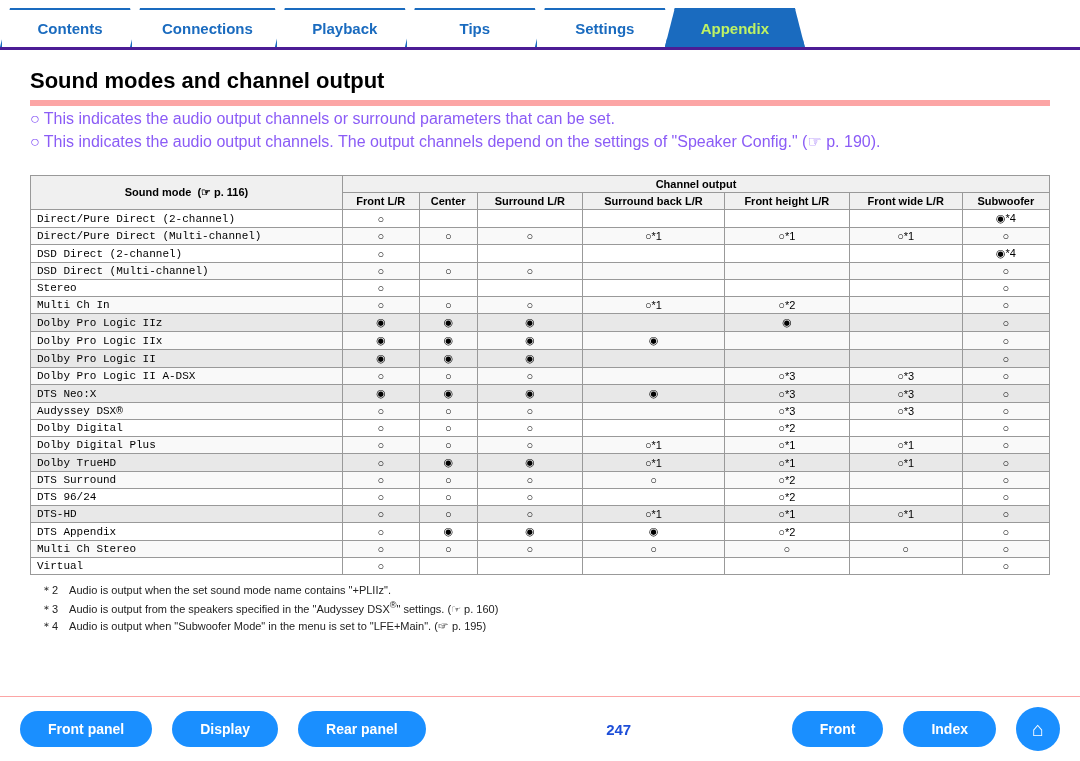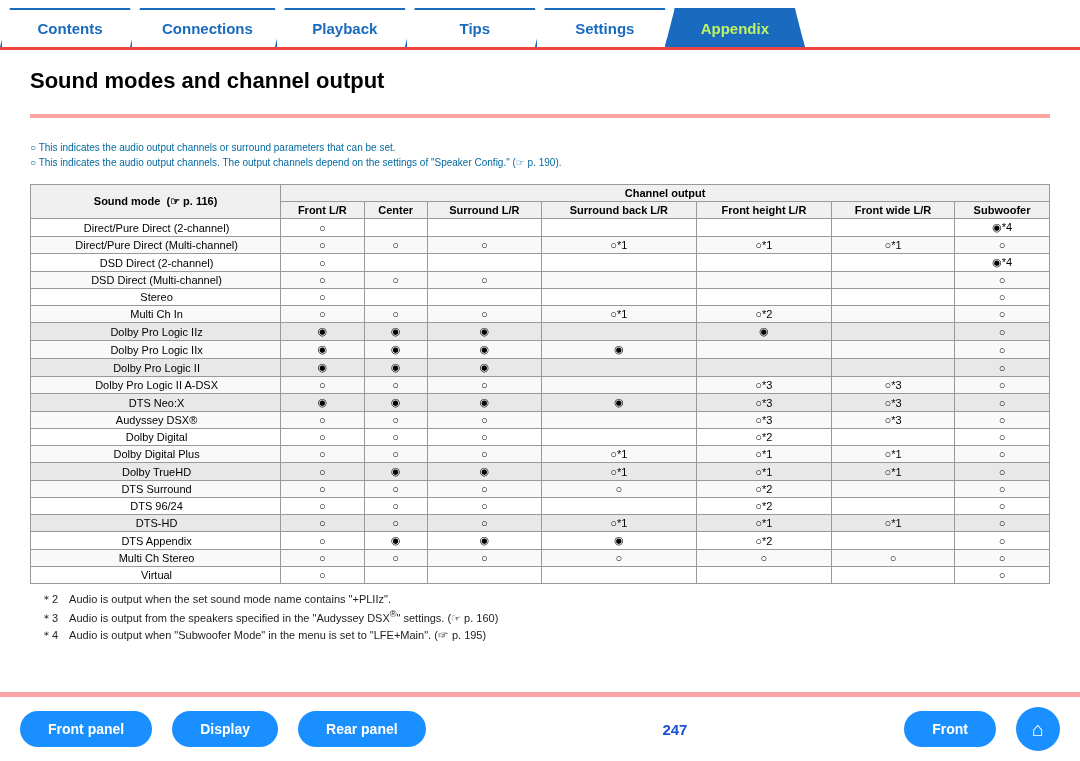--- a/index.html
+++ b/index.html
@@ -8,21 +8,21 @@
       font-size: 12px;
       background: #fff;
       width: 1080px;
       min-height: 761px;
       overflow: hidden;
     }
 
     
     .top-nav {
       display: flex;
-      border-bottom: 3px solid #ef4444;
+      border-bottom: 3px solid #4c1d95;
       background: #fff;
       padding-top: 8px;
     }
     .nav-tab {
       position: relative;
       padding: 10px 30px;
       font-size: 15px;
       font-weight: bold;
       cursor: pointer;
       background: #fff;
@@ -45,49 +45,50 @@
 
     
     .page-content {
       padding: 18px 30px 10px 30px;
     }
 
     .page-title {
       font-size: 22px;
       font-weight: bold;
       color: #000;
-      margin-bottom: 24px;
-      border-bottom: 4px solid #fca5a5;
-      padding-bottom: 20px;
+      margin-bottom: 4px;
+      border-bottom: 6px solid #fca5a5;
+      padding-bottom: 6px;
     }
 
     .intro-text {
-      font-size: 10px;
+      font-size: 16px;
       margin-bottom: 4px;
-      color: #0369a1;
+      color: #8b5cf6;
     }
     .intro-text::before {
       content: "○ ";
     }
 
     
     .channel-table {
       width: 100%;
       border-collapse: collapse;
-      margin-top: 16px;
+      margin-top: 24px;
       font-size: 11px;
     }
     .channel-table th, .channel-table td {
       border: 1px solid #999;
       text-align: center;
       padding: 2px 4px;
     }
     .channel-table td:first-child {
-      text-align: center;
+      text-align: left;
       padding-left: 6px;
+      font-family: Liberation Mono, monospace;
     }
     .channel-table th {
       background: #f0f0f0;
       font-weight: bold;
     }
     .channel-table tr:nth-child(even) td {
       background: #f9f9f9;
     }
     .channel-table tr:nth-child(odd) td {
       background: #ffffff;
@@ -107,21 +108,21 @@
     
     .bottom-nav {
       position: absolute;
       bottom: 0;
       left: 0;
       width: 100%;
       display: flex;
       align-items: center;
       background: #fff;
       padding: 10px 20px;
-      border-top: 5px solid #fca5a5;
+      border-top: 1px solid #fca5a5;
     }
     .bottom-btn {
       background: #1a8fff;
       color: #fff;
       border: none;
       border-radius: 25px;
       padding: 10px 28px;
       font-size: 14px;
       font-weight: bold;
       cursor: pointer;
@@ -420,17 +421,18 @@
   </div>
 </div>
 
 <div class="bottom-nav">
   <div class="bottom-nav-inner">
     <button class="bottom-btn">Front panel</button>
     <button class="bottom-btn">Display</button>
     <button class="bottom-btn">Rear panel</button>
     <span class="page-num">247</span>
     <button class="bottom-btn">Front</button>
+    <button class="bottom-btn">Index</button>
     <div class="home-btn">
       <span>⌂</span>
     </div>
   </div>
 </div>
 
 </body></html>

